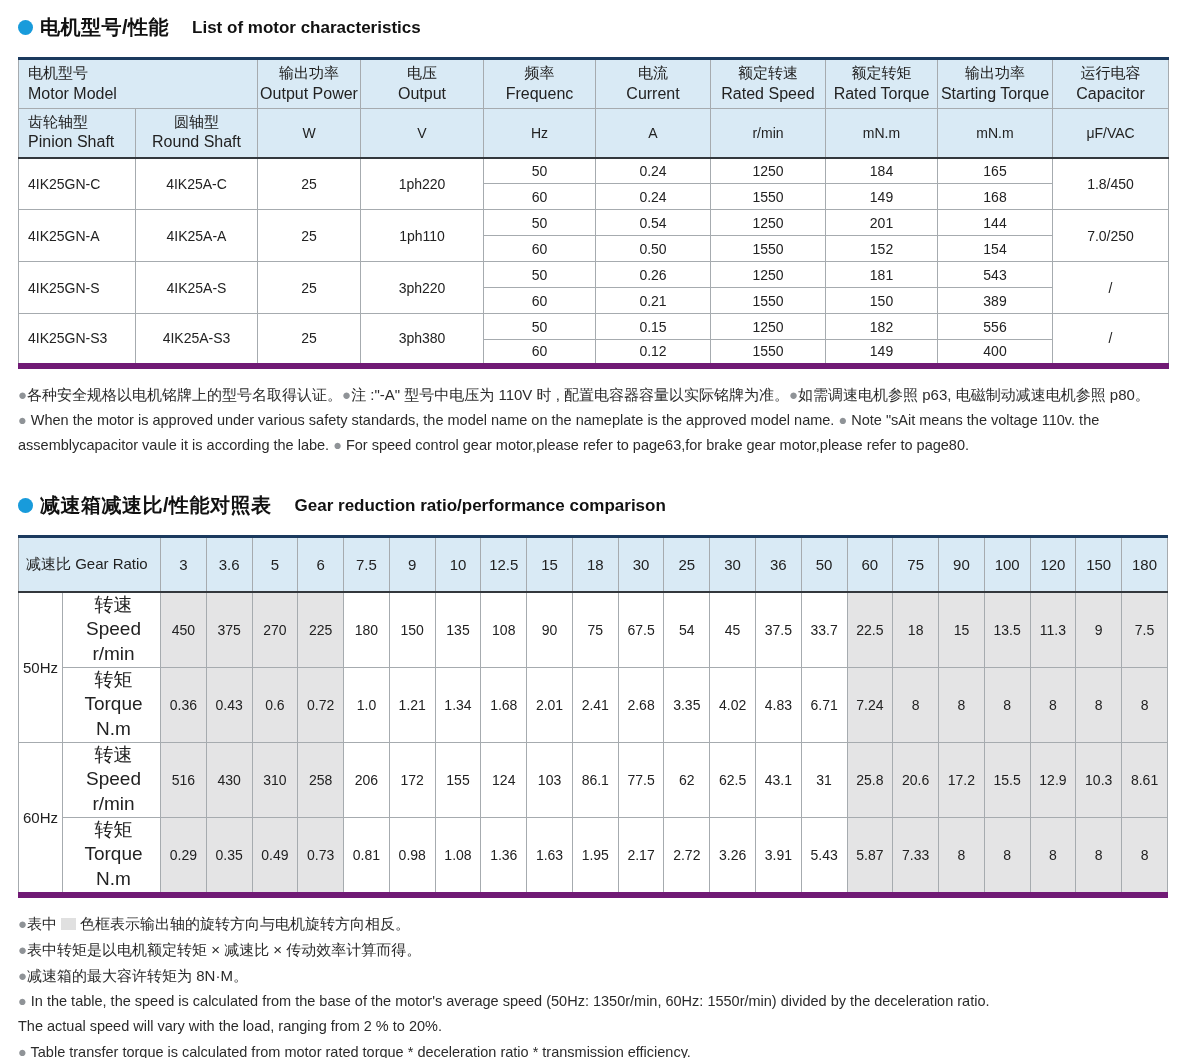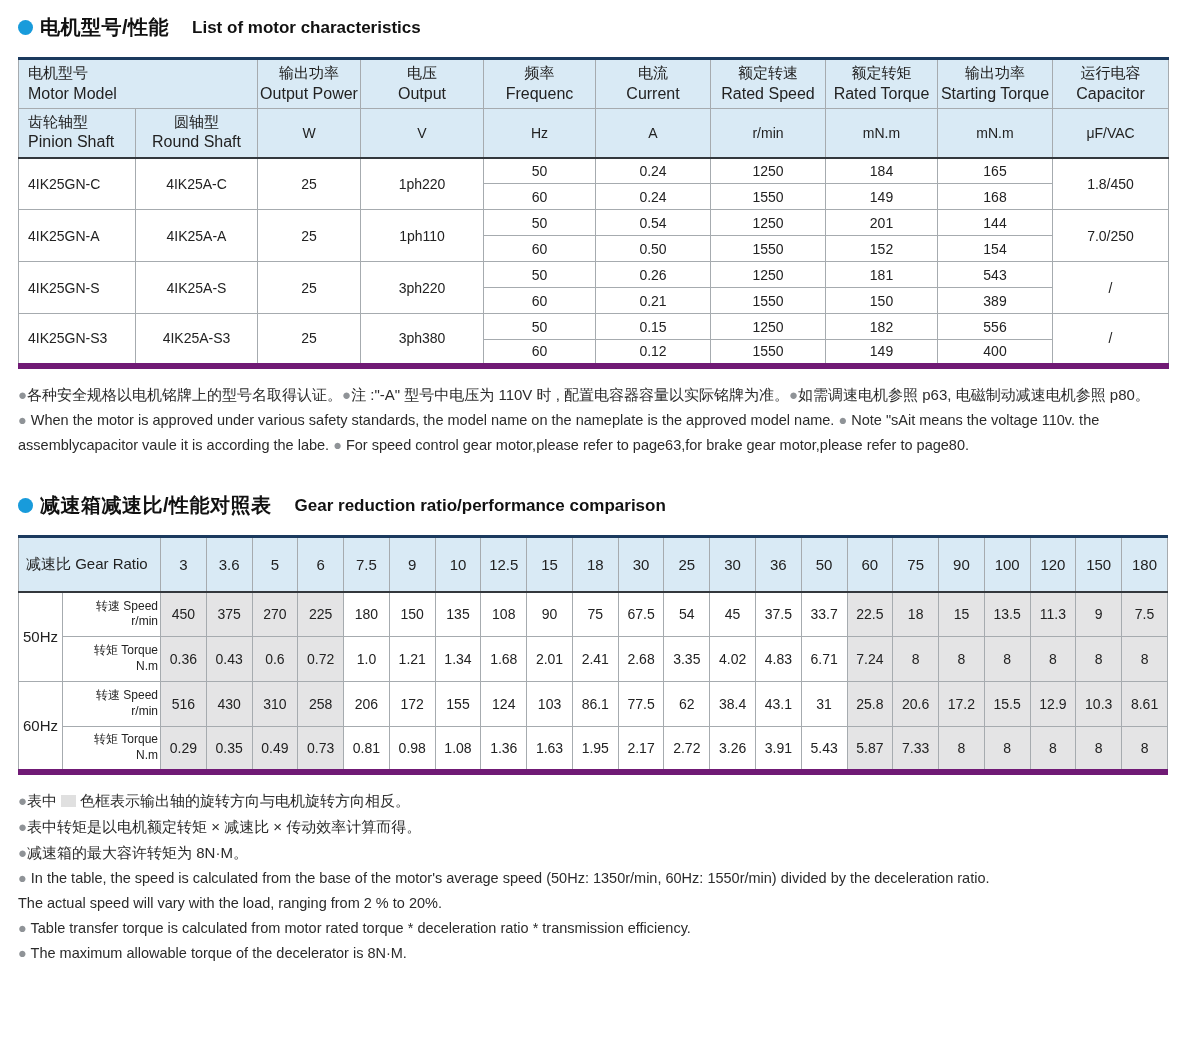--- a/index.html
+++ b/index.html
@@ -29,21 +29,21 @@
   #motor-table .hcn { font-size: 15px; line-height: 1.35; }
   #motor-table .hen { font-size: 16px; line-height: 1.3; }
   #motor-table td.left { text-align: left; padding-left: 9px; }
   #motor-table tr.rg td { border-top-color: #73787d; }
   #motor-table tr.sub td { border-top-color: #b9bdc0; }
 
   
   #gear-table tr.gh td { background: #d9eaf5; border-bottom: 2px solid #33383d; font-size: 15px; }
   #gear-table td.corner { text-align: left; padding-left: 7px; }
   #gear-table td.freq { font-size: 15px; }
-  #gear-table td.sublabel { text-align: right; padding-left: 6px; font-size: 12px; line-height: 1.3; }
+  #gear-table td.sublabel { text-align: center; padding-left: 6px; font-size: 19px; line-height: 1.3; }
   #gear-table td.gv { font-size: 14px; padding: 0 1px; }
   #gear-table td.sh { background: #e4e4e5; }
   #gear-table tr.gsep td { border-top-color: #6d7277; }
 
   
   .notes { margin: 13px 18px 0 18px; color: #2b2b2b; }
   .note-line { font-size: 15px; line-height: 1.74; }
   .note-line.en { font-size: 14.5px; }
   .blt { color: #8f9397; }
   .swatch { display: inline-block; width: 15px; height: 12px; background: #e0e0e0; vertical-align: -1px; margin: 0 4px; }
@@ -340,21 +340,21 @@
           <td class="gv sh">310</td>
           <td class="gv sh">258</td>
           <td class="gv">206</td>
           <td class="gv">172</td>
           <td class="gv">155</td>
           <td class="gv">124</td>
           <td class="gv">103</td>
           <td class="gv">86.1</td>
           <td class="gv">77.5</td>
           <td class="gv">62</td>
-          <td class="gv">38.4</td>
+          <td class="gv">62.5</td>
           <td class="gv">43.1</td>
           <td class="gv">31</td>
           <td class="gv sh">25.8</td>
           <td class="gv sh">20.6</td>
           <td class="gv sh">17.2</td>
           <td class="gv sh">15.5</td>
           <td class="gv sh">12.9</td>
           <td class="gv sh">10.3</td>
           <td class="gv sh">8.61</td>
         </tr>

